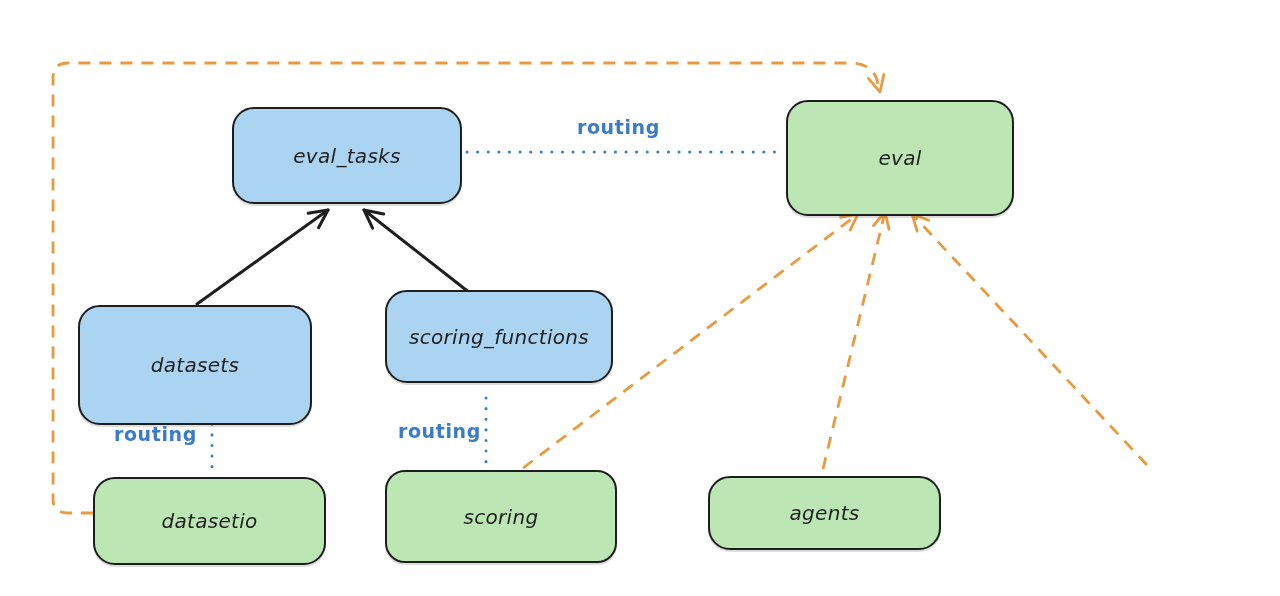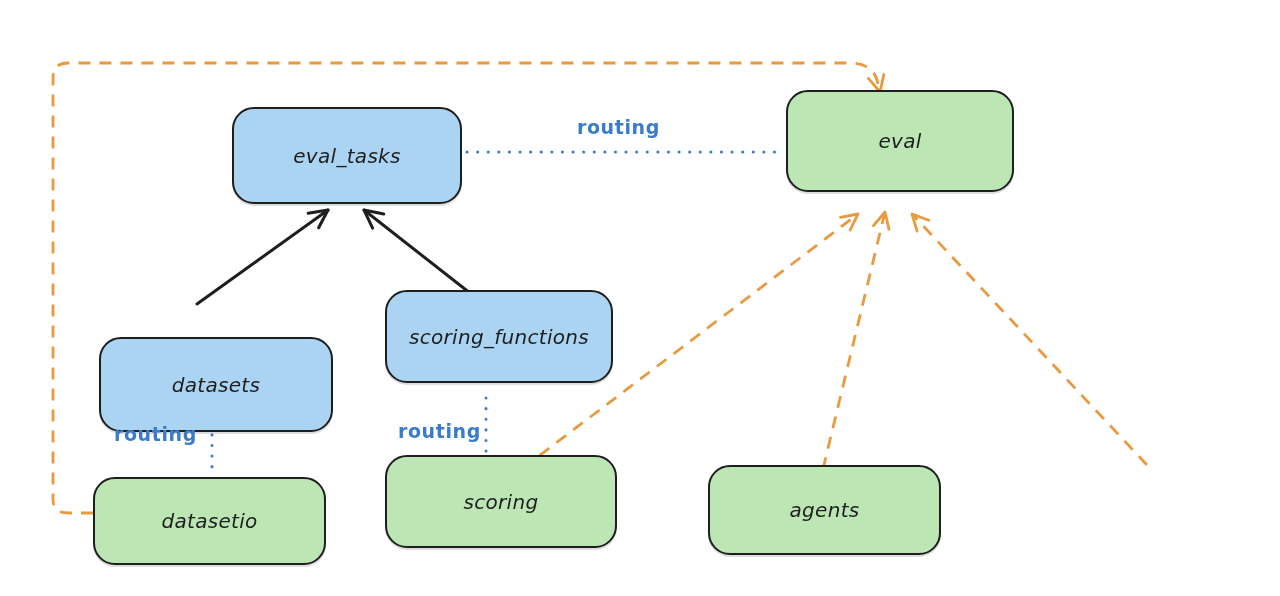--- a/index.html
+++ b/index.html
@@ -35,26 +35,26 @@
   .edge-label {
     position: absolute;
     color: #3a7cc9;
     font-size: 19px;
     font-weight: 700;
     letter-spacing: 0.6px;
     text-align: center;
   }
   
   #n-eval_tasks        { left: 232px;  top: 107px; width: 230px; height: 97px;  }
-  #n-eval              { left: 786px;  top: 90px; width: 228px; height: 102px; }
-  #n-datasets          { left: 99px;   top: 305px; width: 234px; height: 95px; margin-top: 32px;  }
+  #n-eval              { left: 786px;  top: 100px; width: 228px; height: 116px; }
+  #n-datasets          { left: 78px;   top: 305px; width: 234px; height: 120px;  }
   #n-scoring_functions { left: 385px;  top: 290px; width: 228px; height: 93px;  }
   #n-datasetio         { left: 93px;   top: 477px; width: 233px; height: 88px;  }
-  #n-scoring           { left: 385px;  top: 455px; width: 232px; height: 93px;  }
-  #n-agents            { left: 708px;  top: 465px; width: 233px; height: 90px;  }
+  #n-scoring           { left: 385px;  top: 470px; width: 232px; height: 93px; border-radius: 20px;  }
+  #n-agents            { left: 708px;  top: 476px; width: 233px; height: 74px;  }
   #n-inference         { left: 1022px; top: 467px; width: 235px; height: 93px;  }
   
   #lbl-routing-top  { left: 577px; top: 116px; width: 82px; }
   #lbl-routing-left { left: 114px; top: 423px; width: 82px; }
   #lbl-routing-mid  { left: 398px; top: 420px; width: 82px; }
 </style>
 </head>
 <body>
 
 <div class="canvas">

